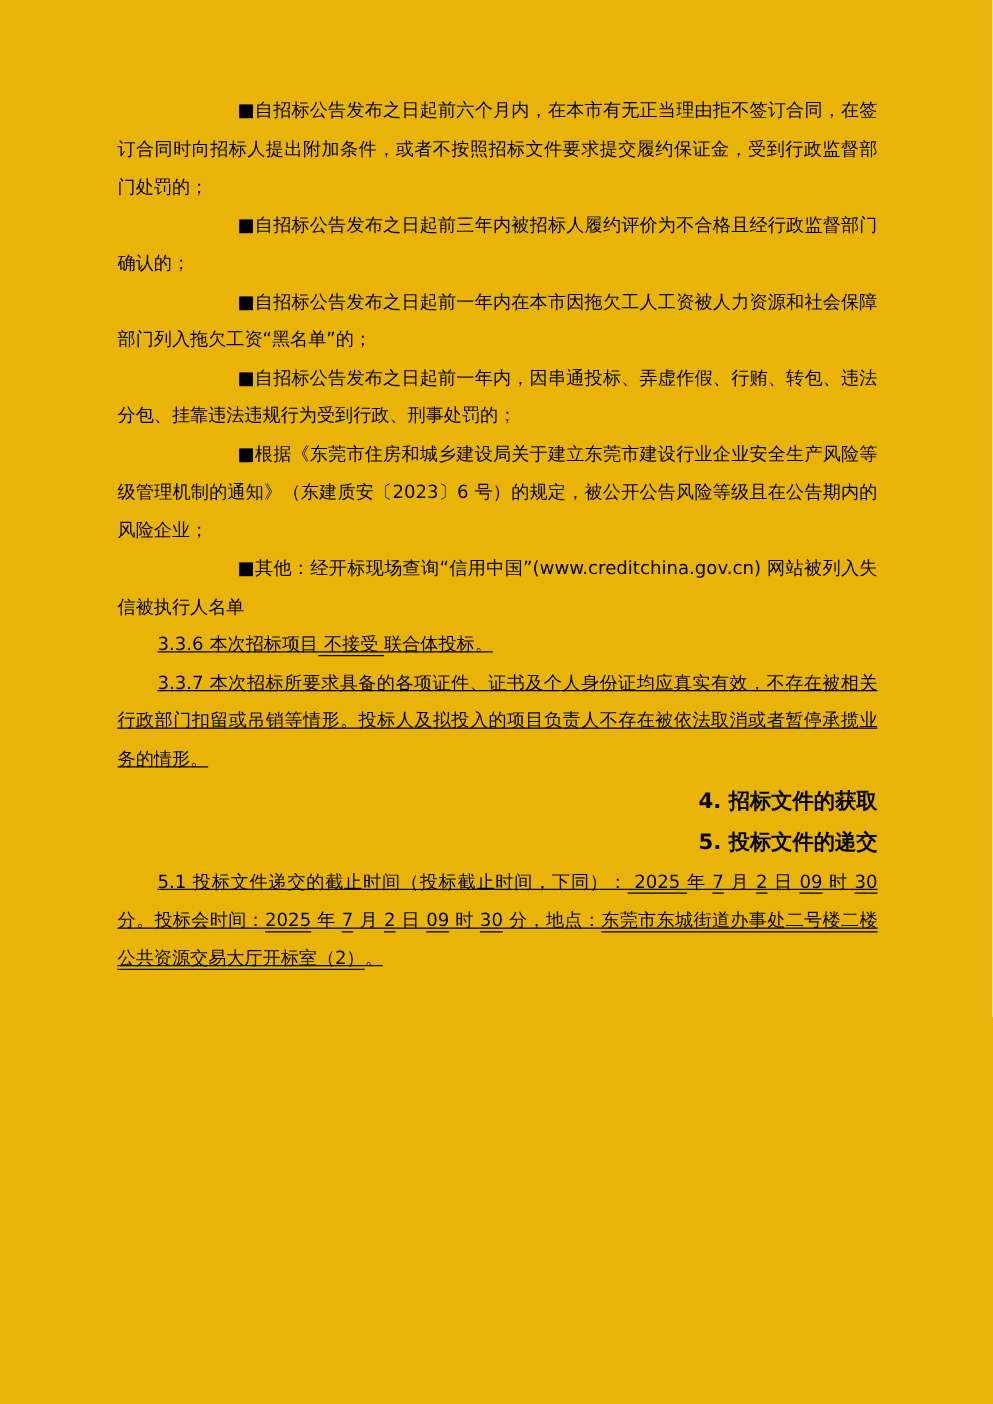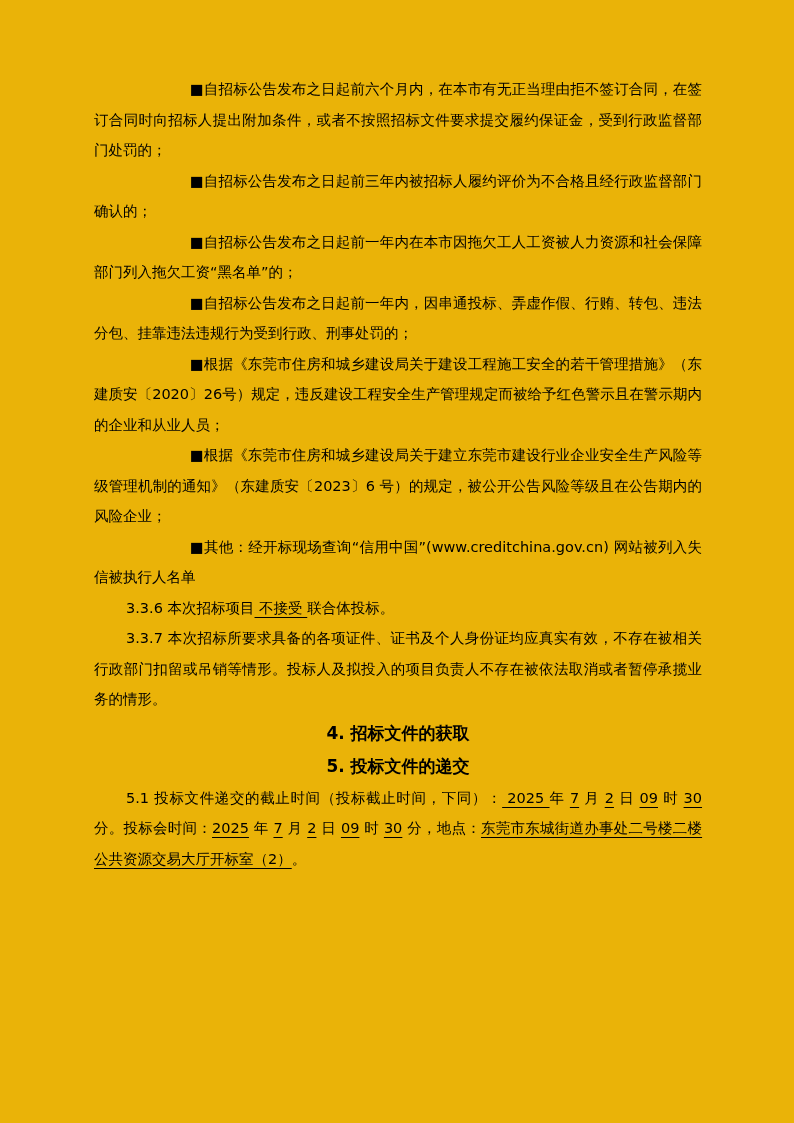--- a/index.html
+++ b/index.html
@@ -29,45 +29,45 @@
   }
   .doc-body p {
     margin: 0;
     padding: 0;
   }
   p.bullet {
     text-indent: 96px;
   }
   p.para {
     text-indent: 32px;
+    text-decoration: underline;
   }
   h2.heading {
     font-size: 17px;
     font-weight: bold;
     line-height: 30px;
     margin: 3px 0 2px 0;
     text-indent: 0;
-    text-align: center;
+    text-align: right;
     color: #000000;
   }
   .blank-underline {
     text-decoration: underline;
     text-underline-offset: 4px;
   }
 </style>
 </head>
 <body>
 
 <div class="page">
   <div class="doc-body">
       <p class="bullet"><span>■自招标公告发布之日起前六个月内，在本市有无正当理由拒不签订合同，在签订合同时向招标人提出附加条件，或者不按照招标文件要求提交履约保证金，受到行政监督部门处罚的；</span></p>
       <p class="bullet"><span>■自招标公告发布之日起前三年内被招标人履约评价为不合格且经行政监督部门确认的；</span></p>
       <p class="bullet"><span>■自招标公告发布之日起前一年内在本市因拖欠工人工资被人力资源和社会保障部门列入拖欠工资“黑名单”的；</span></p>
       <p class="bullet"><span>■自招标公告发布之日起前一年内，因串通投标、弄虚作假、行贿、转包、违法分包、挂靠违法违规行为受到行政、刑事处罚的；</span></p>
-      <p class="bullet"><span>■根据《东莞市住房和城乡建设局关于建设工程施工安全的若干管理措施》（东建质安〔2020〕26号）规定，违反建设工程安全生产管理规定而被给予红色警示且在警示期内的企业和从业人员；</span></p>
       <p class="bullet"><span>■根据《东莞市住房和城乡建设局关于建立东莞市建设行业企业安全生产风险等级管理机制的通知》（东建质安〔2023〕6 号）的规定，被公开公告风险等级且在公告期内的风险企业；</span></p>
       <p class="bullet"><span>■其他：经开标现场查询“信用中国”(www.creditchina.gov.cn) 网站被列入失信被执行人名单</span></p>
       <p class="para"><span>3.3.6 本次招标项目</span><span class="blank-underline"> 不接受 </span><span>联合体投标。</span></p>
       <p class="para"><span>3.3.7 本次招标所要求具备的各项证件、证书及个人身份证均应真实有效，不存在被相关行政部门扣留或吊销等情形。投标人及拟投入的项目负责人不存在被依法取消或者暂停承揽业务的情形。</span></p>
       <h2 class="heading"><span>4. 招标文件的获取</span></h2>
       <h2 class="heading"><span>5. 投标文件的递交</span></h2>
       <p class="para"><span>5.1 投标文件递交的截止时间（投标截止时间，下同）：</span><span class="blank-underline"> 2025 </span><span> 年 </span><span class="blank-underline">7</span><span> 月 </span><span class="blank-underline">2</span><span> 日 </span><span class="blank-underline">09</span><span> 时 </span><span class="blank-underline">30</span><span> 分。投标会时间：</span><span class="blank-underline">2025</span><span> 年 </span><span class="blank-underline">7</span><span> 月 </span><span class="blank-underline">2</span><span> 日 </span><span class="blank-underline">09</span><span> 时 </span><span class="blank-underline">30</span><span> 分，地点：</span><span class="blank-underline">东莞市东城街道办事处二号楼二楼公共资源交易大厅开标室（2）</span><span>。</span></p>
     </div>
 </div>
 

